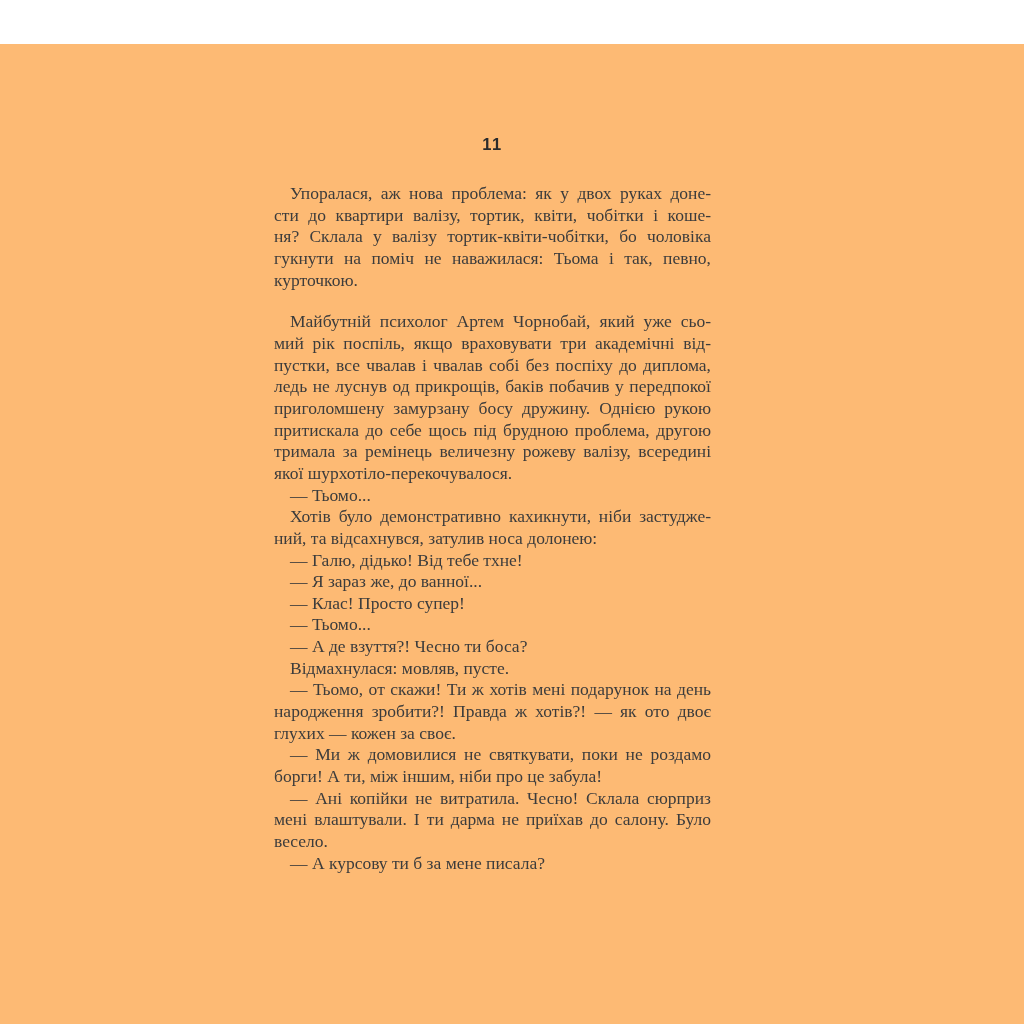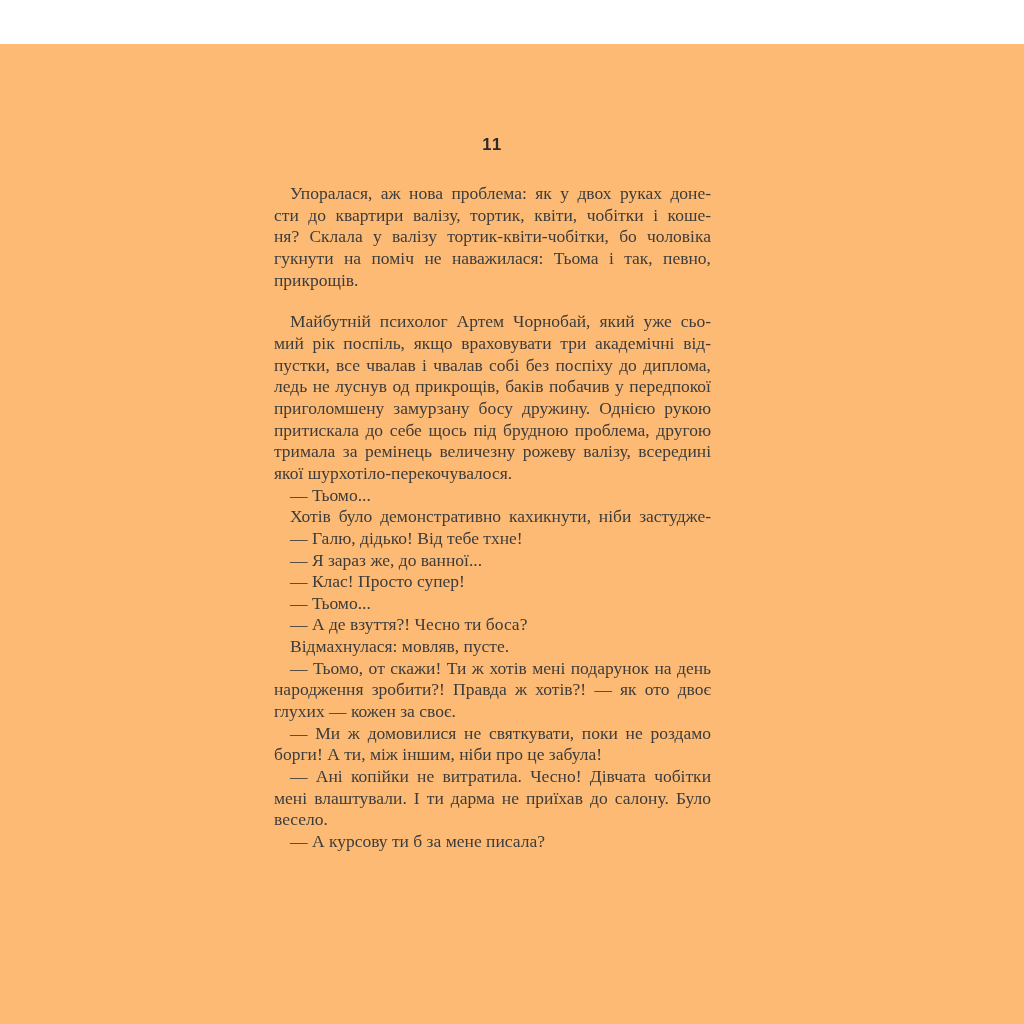--- a/index.html
+++ b/index.html
@@ -49,37 +49,38 @@
 <body>
 
 <div class="book-page" style="background: #fdba74; margin-top: 44px;">
   <div class="page-number" style="color: rgb(43, 43, 43);">11</div>
   <div class="text-block" style="color: rgb(60, 60, 60);">
       <div class="para">
         <div class="line indent">Упоралася, аж нова проблема: як у двох руках доне-</div>
         <div class="line">сти до квартири валізу, тортик, квіти, чобітки і коше-</div>
         <div class="line">ня? Склала у валізу тортик-квіти-чобітки, бо чоловіка</div>
         <div class="line">гукнути на поміч не наважилася: Тьома і так, певно,</div>
-        <div class="line last">прикрощів.</div>
+        <div class="line last">курточкою.</div>
       </div>
       <div class="para gap">
         <div class="line indent">Майбутній психолог Артем Чорнобай, який уже сьо-</div>
         <div class="line">мий рік поспіль, якщо враховувати три академічні від-</div>
         <div class="line">пустки, все чвалав і чвалав собі без поспіху до диплома,</div>
         <div class="line">ледь не луснув од прикрощів, баків побачив у передпокої</div>
         <div class="line">приголомшену замурзану босу дружину. Однією рукою</div>
         <div class="line">притискала до себе щось під брудною проблема, другою</div>
         <div class="line">тримала за ремінець величезну рожеву валізу, всередині</div>
         <div class="line last">якої шурхотіло-перекочувалося.</div>
       </div>
       <div class="para">
         <div class="line last indent">— Тьомо...</div>
       </div>
       <div class="para">
         <div class="line indent">Хотів було демонстративно кахикнути, ніби застудже-</div>
+        <div class="line last">ний, та відсахнувся, затулив носа долонею:</div>
       </div>
       <div class="para">
         <div class="line last indent">— Галю, дідько! Від тебе тхне!</div>
       </div>
       <div class="para">
         <div class="line last indent">— Я зараз же, до ванної...</div>
       </div>
       <div class="para">
         <div class="line last indent">— Клас! Просто супер!</div>
       </div>
@@ -95,21 +96,21 @@
       <div class="para">
         <div class="line indent">— Тьомо, от скажи! Ти ж хотів мені подарунок на день</div>
         <div class="line">народження зробити?! Правда ж хотів?! — як ото двоє</div>
         <div class="line last">глухих — кожен за своє.</div>
       </div>
       <div class="para">
         <div class="line indent">— Ми ж домовилися не святкувати, поки не роздамо</div>
         <div class="line last">борги! А ти, між іншим, ніби про це забула!</div>
       </div>
       <div class="para">
-        <div class="line indent">— Ані копійки не витратила. Чесно! Дівчата чобітки</div>
+        <div class="line indent">— Ані копійки не витратила. Чесно! Склала сюрприз</div>
         <div class="line">мені влаштували. І ти дарма не приїхав до салону. Було</div>
         <div class="line last">весело.</div>
       </div>
       <div class="para">
         <div class="line last indent">— А курсову ти б за мене писала?</div>
       </div>
     </div>
 </div>
 
 </body></html>

